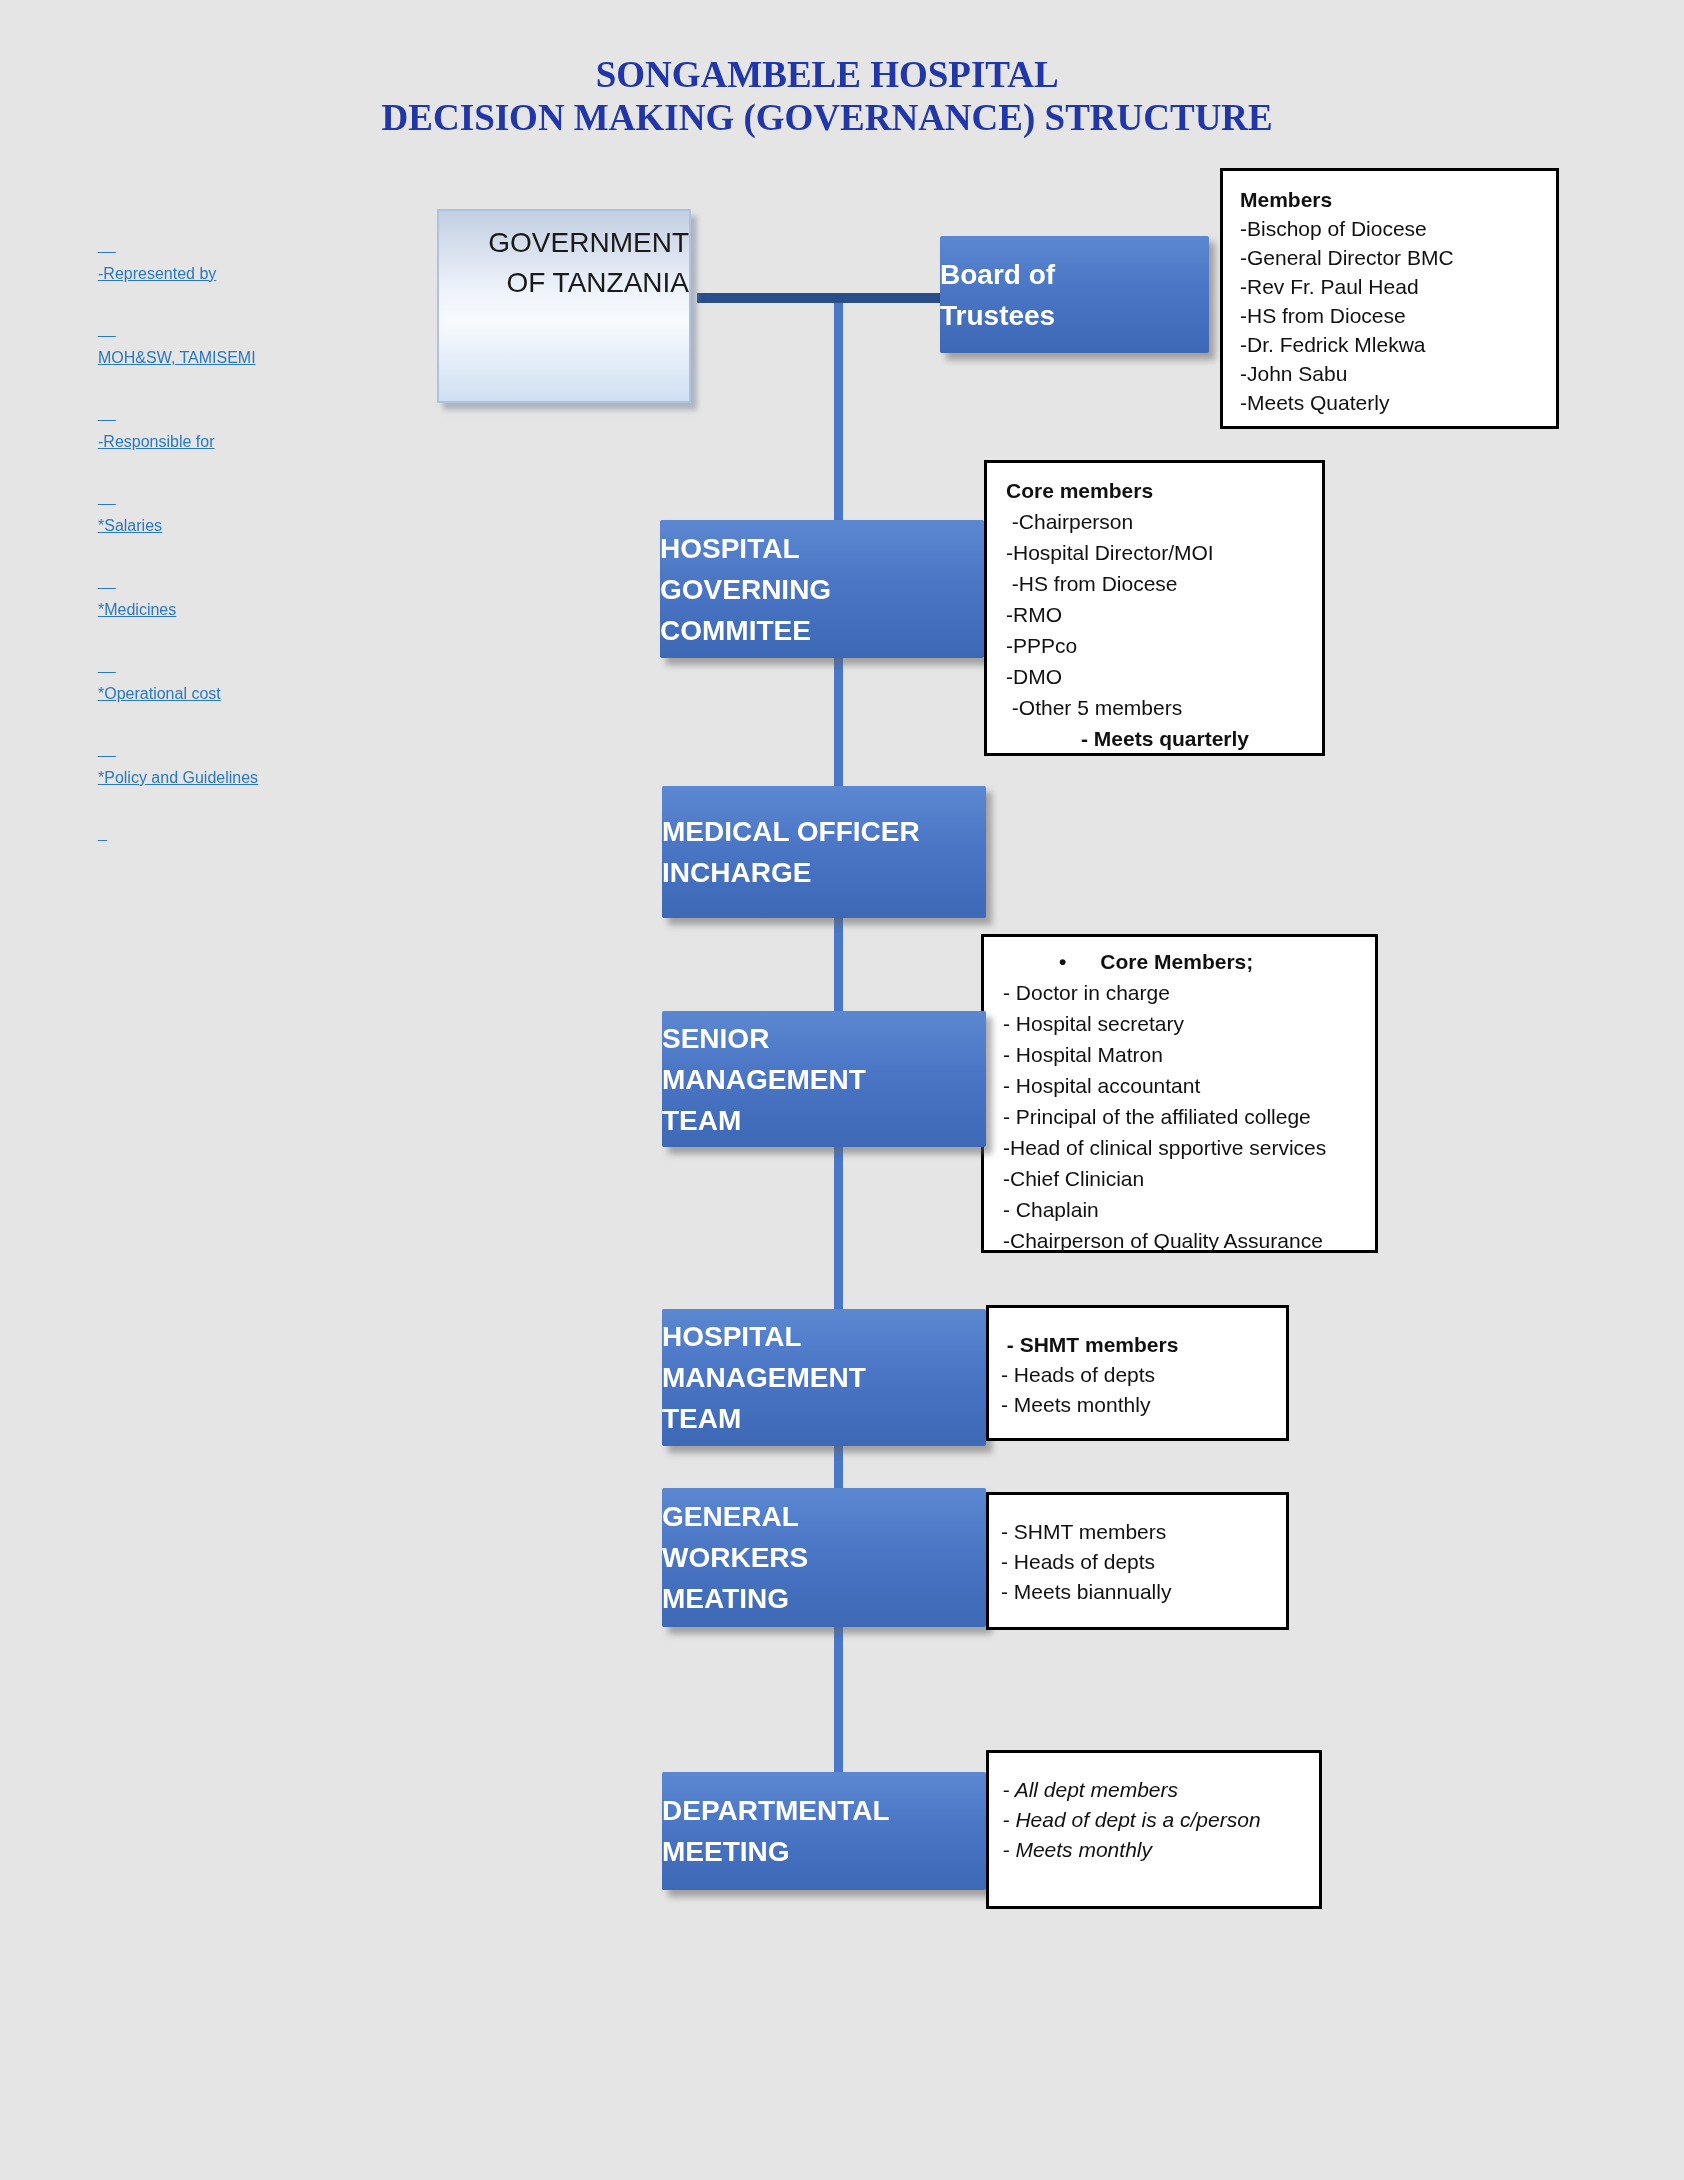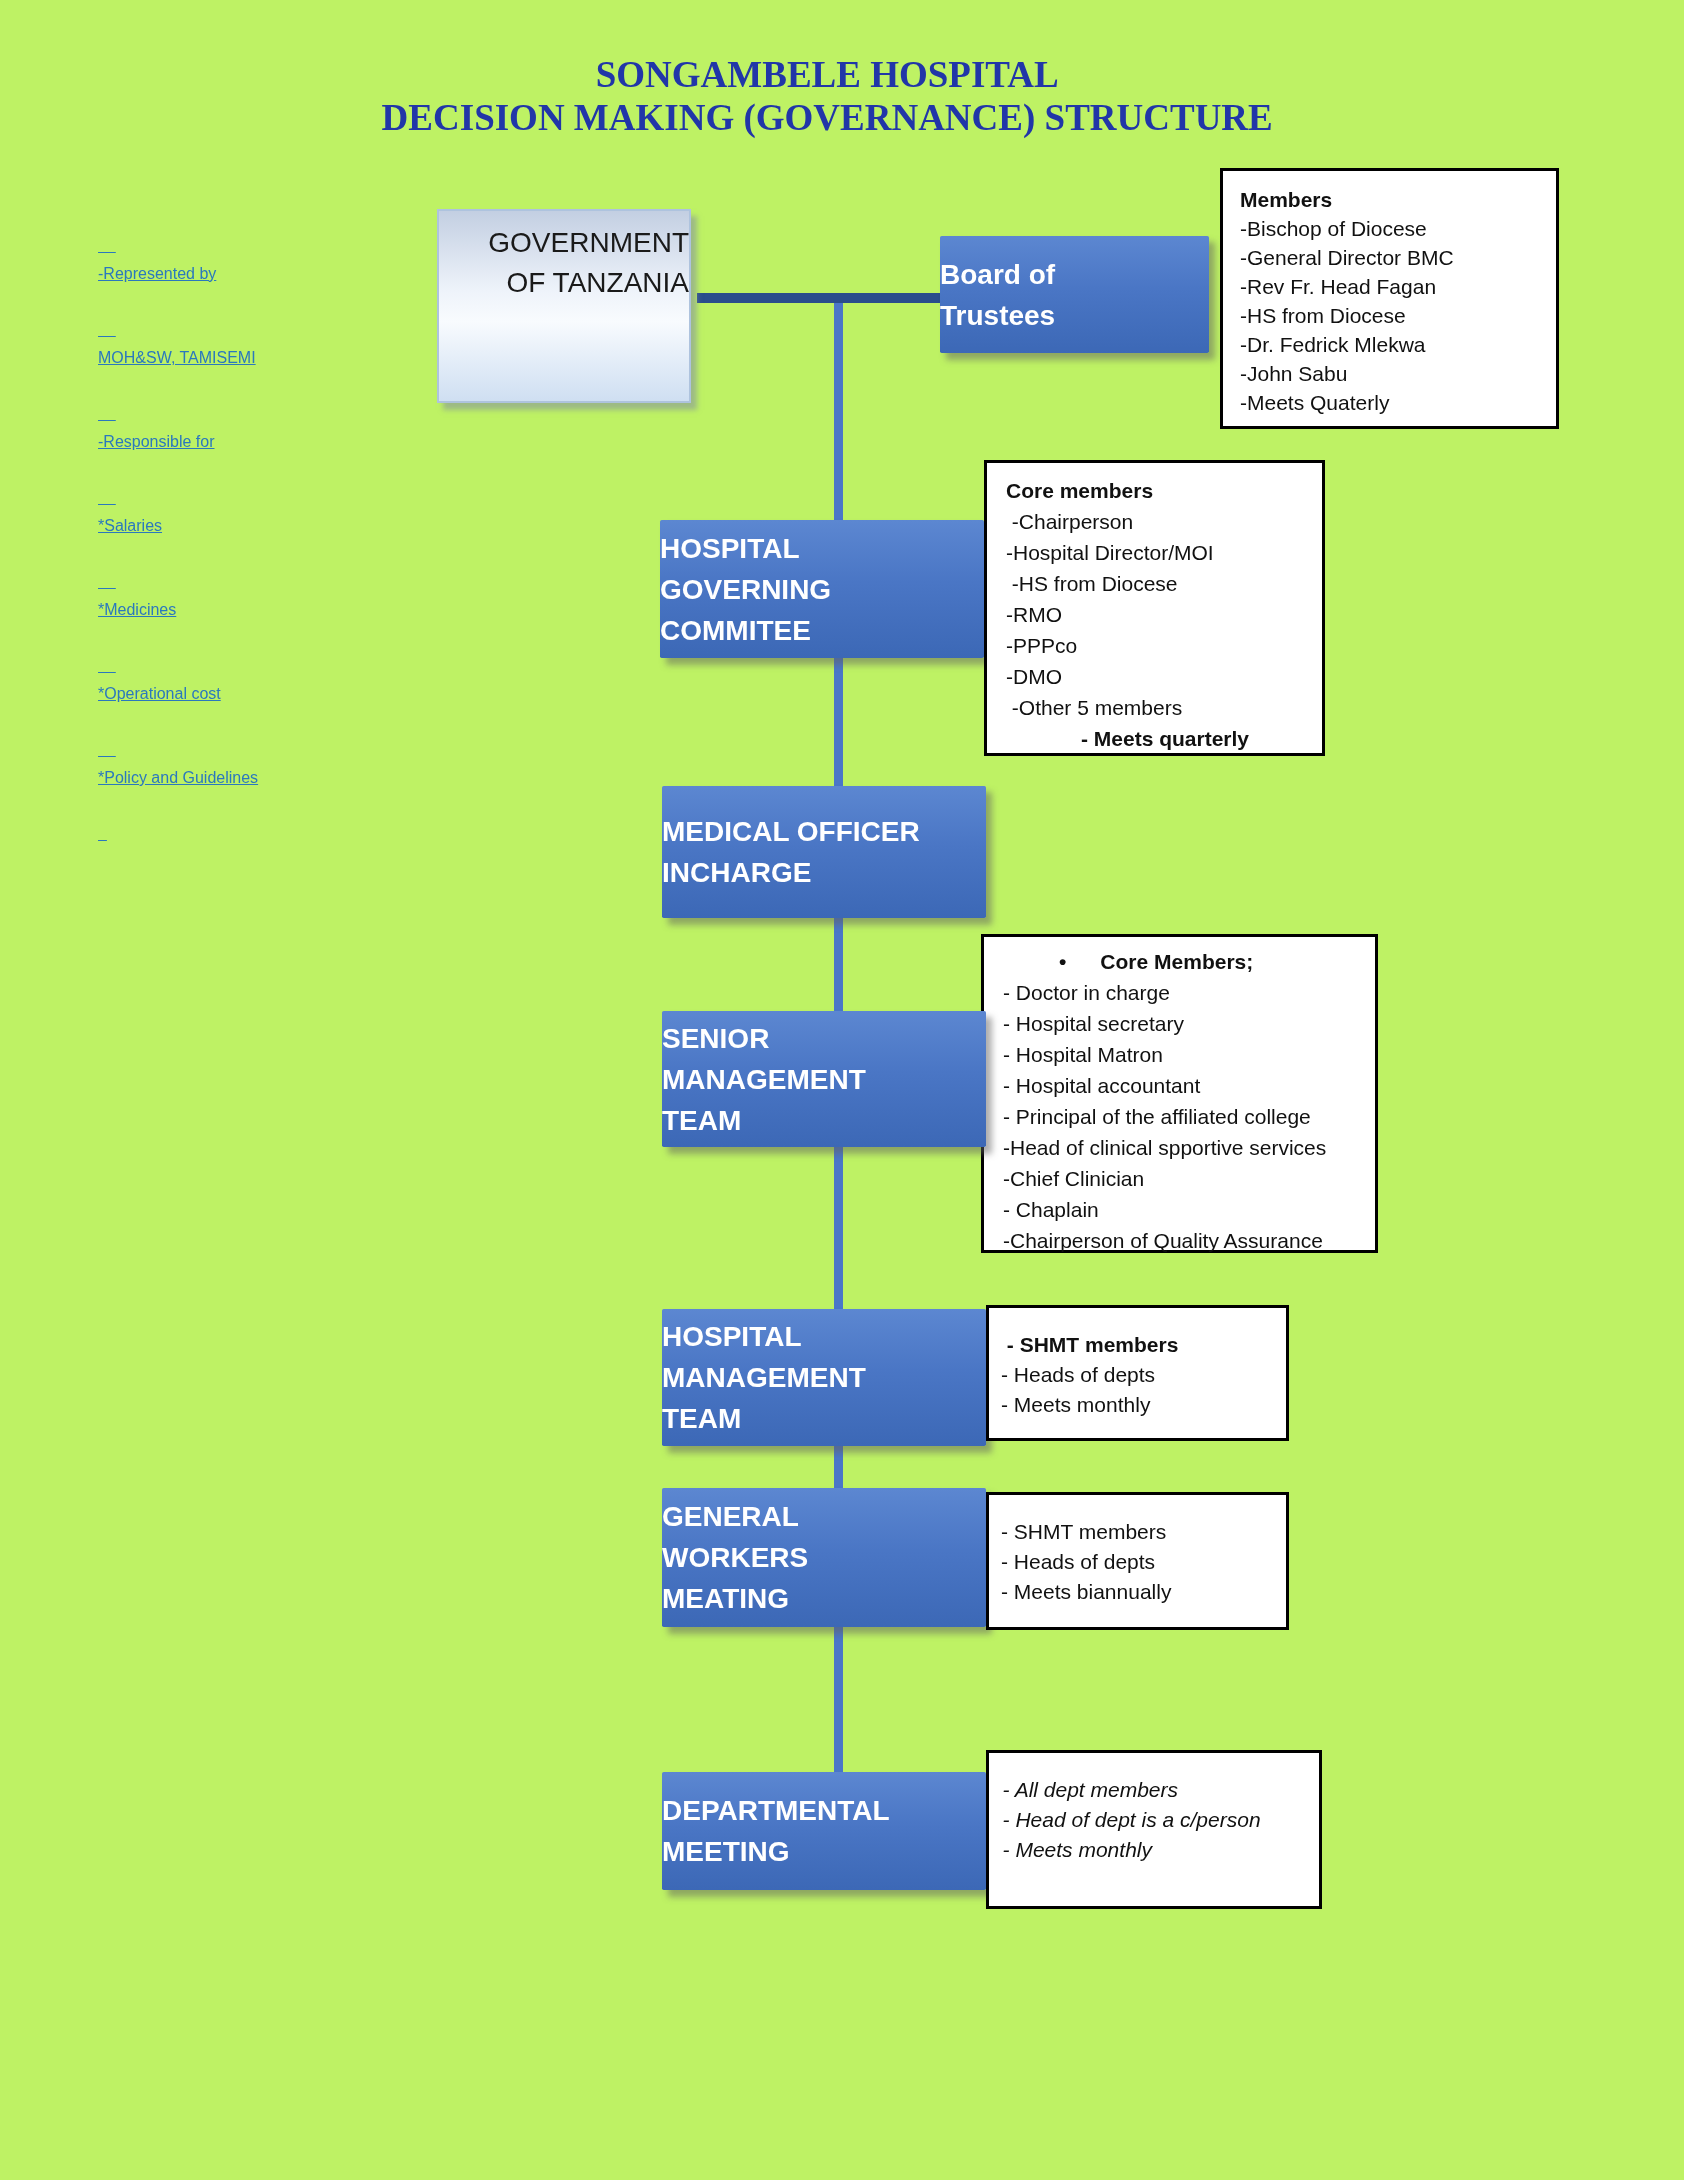--- a/index.html
+++ b/index.html
@@ -1,20 +1,20 @@
 <!DOCTYPE html>
 <html style="font-size:13.6px"><head>
 <meta charset="utf-8">
 <style>
   html,body{margin:0;padding:0;background:#ffffff;}
   .canvas{
     position:relative;
     width:1685px;
     height:2181px;
-    background:#bef264;
+    background:#e5e5e5;
     font-family:"Liberation Sans", sans-serif;
     overflow:hidden;
   }
   
   .title{
     position:absolute;
     left:-15.3px; top:53px;
     width:100%;
     text-align:center;
     font-family:"Liberation Serif", serif;
@@ -147,21 +147,21 @@
 
   <div class="node n-board">
     <div>Board of</div>
     <div>Trustees</div>
   </div>
 
   <div class="ann members-box">
     <div class="ann-line bold">Members</div>
     <div class="ann-line">-Bischop of Diocese</div>
     <div class="ann-line">-General Director BMC</div>
-    <div class="ann-line">-Rev Fr. Head Fagan</div>
+    <div class="ann-line">-Rev Fr. Paul Head</div>
     <div class="ann-line">-HS from Diocese</div>
     <div class="ann-line">-Dr. Fedrick Mlekwa</div>
     <div class="ann-line">-John Sabu</div>
     <div class="ann-line">-Meets Quaterly</div>
   </div>
 
   <div class="node n-hgc">
     <div>HOSPITAL</div>
     <div>GOVERNING</div>
     <div>COMMITEE</div>

